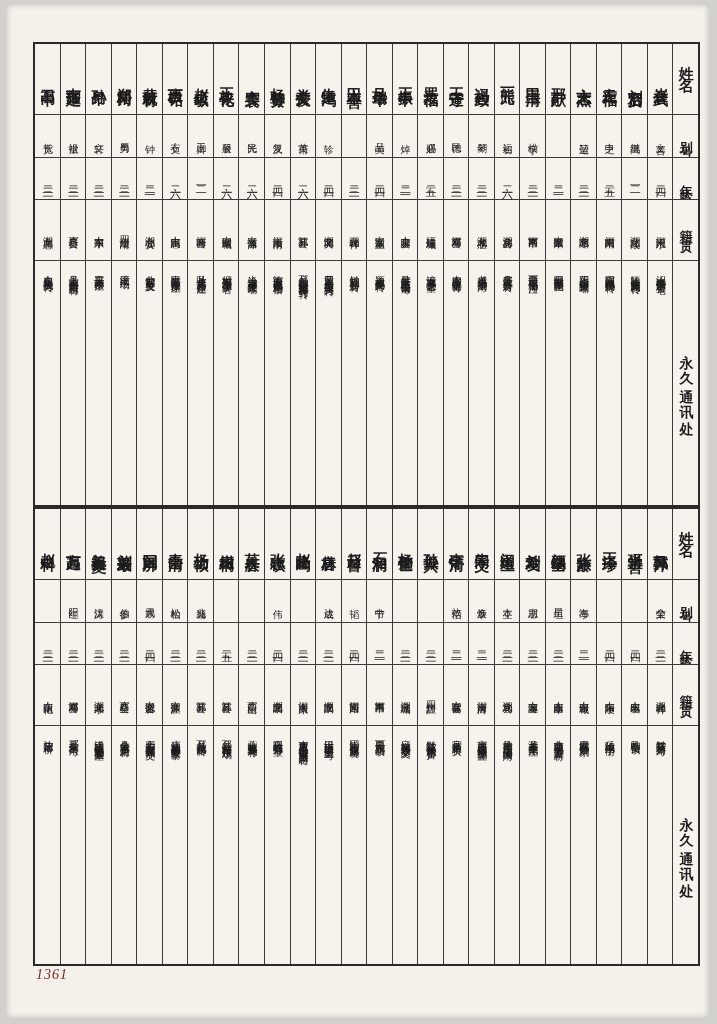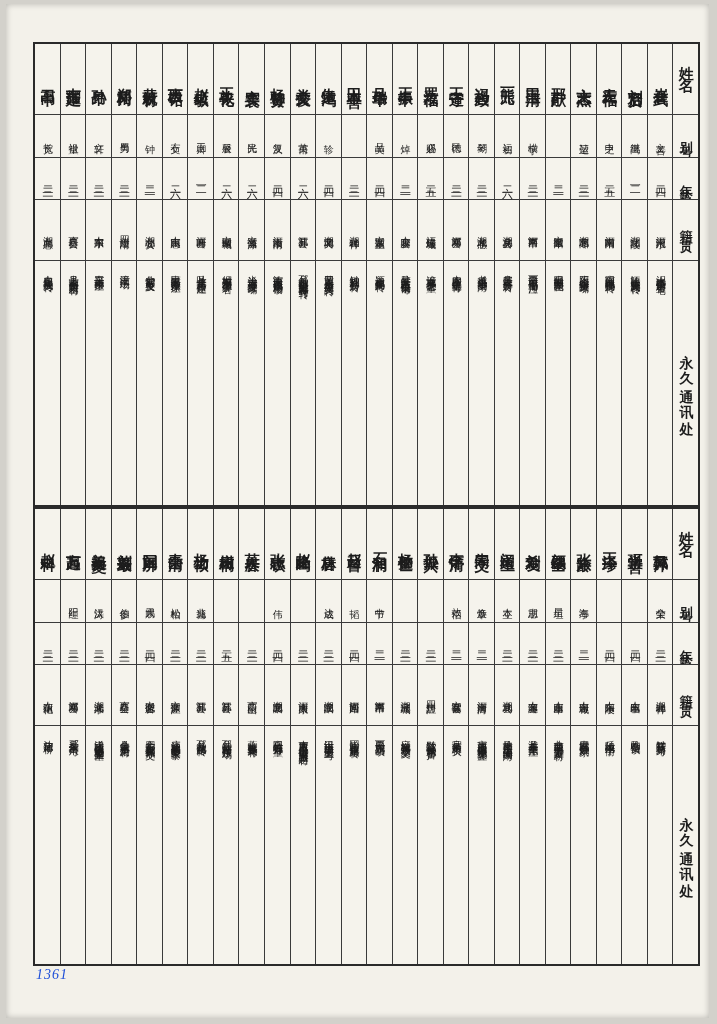--- a/index.html
+++ b/index.html
@@ -44,21 +44,21 @@
   .c-native  { height:61px; font-size:10px; letter-spacing:1px; }
   .c-address { flex:1 1 auto; font-size:10px; justify-content:flex-start; padding-top:6px; letter-spacing:1px; line-height:1.05; }
   .header-col .cell { font-weight:bold; }
   .header-col .c-name    { font-size:15px; letter-spacing:12px; padding-top:10px; justify-content:flex-start; }
   .header-col .c-alias   { font-size:13px; letter-spacing:5px; }
   .header-col .c-age     { font-size:13px; letter-spacing:4px; }
   .header-col .c-native  { font-size:13px; letter-spacing:10px; }
   .header-col .c-address { font-size:14px; letter-spacing:17px; justify-content:center; }
   .page-number {
     position:absolute; left:30px; top:963px;
-    font-style:italic; font-size:14px; color:#1d4ed8;
+    font-style:italic; font-size:14px; color:#7f1d1d;
     letter-spacing:1px;
   }
 </style>
 </head>
 <body>
 
 <div class="page">
 
   <div class="dir-table" id="table-top">
     <div class="col header-col">

